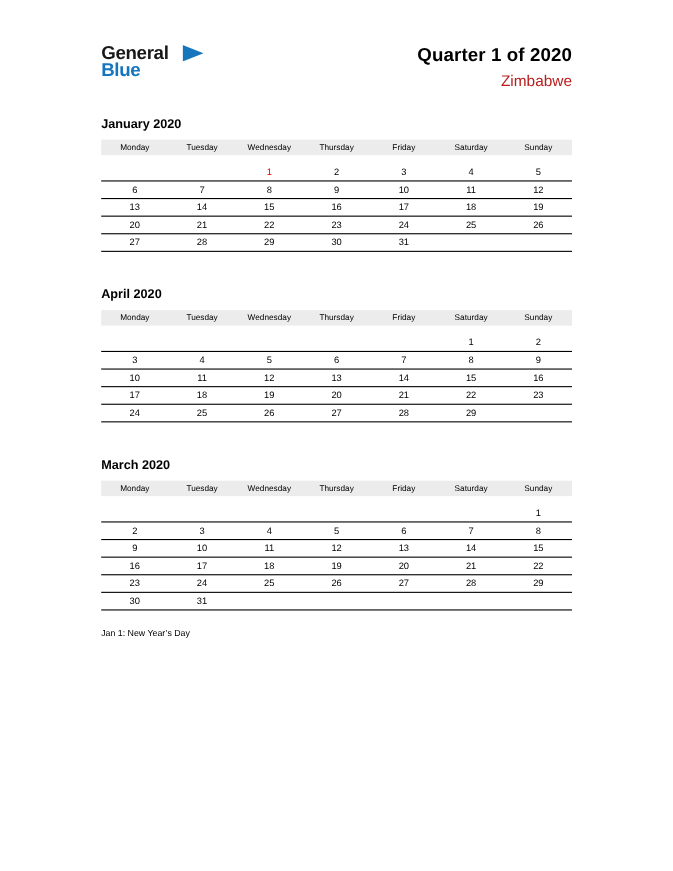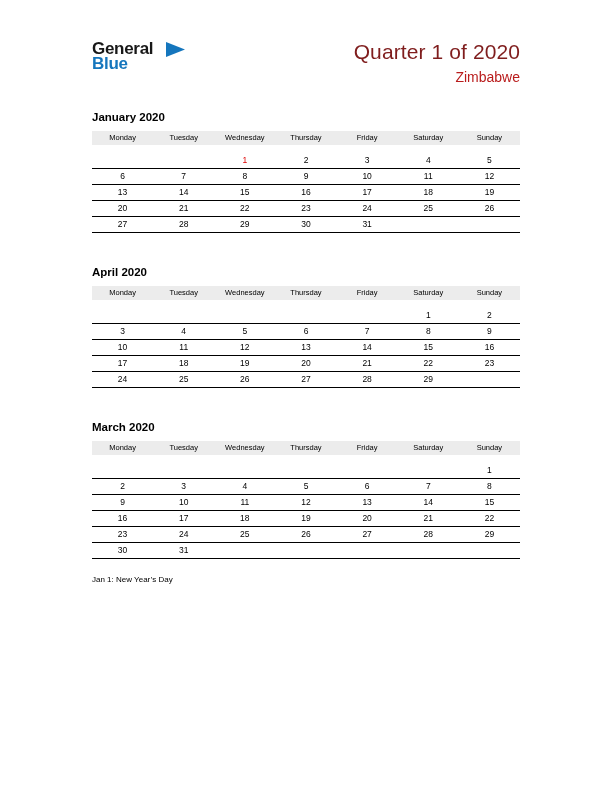--- a/index.html
+++ b/index.html
@@ -24,21 +24,20 @@
 
   
   .page-header {
     display: flex;
     justify-content: space-between;
     align-items: flex-start;
   }
   .logo { line-height: 1; }
   .logo-line1 {
     display: flex;
-    align-items: center;
     gap: 13px;
   }
   .logo-general {
     font-size: 17px;
     font-weight: 700;
     letter-spacing: -0.3px;
     color: #181818;
   }
   .logo-flag { display: inline-flex; margin-top: 1px; }
   .logo-line2 {
@@ -48,23 +47,23 @@
   }
   .logo-blue {
     font-size: 17px;
     font-weight: 700;
     letter-spacing: -0.3px;
     color: var(--accent-blue, #1576bd);
   }
 
   .title-block { text-align: right; }
   .quarter-title {
-    font-size: 21px;
-    font-weight: 400;
-    color: #7f1d1d;
+    font-size: 17px;
+    font-weight: 700;
+    color: #000000;
     letter-spacing: 0.1px;
   }
   .country-subtitle {
     font-size: 14px;
     font-weight: 400;
     margin-top: 5px;
     color: #b91c1c;
   }
 
   

